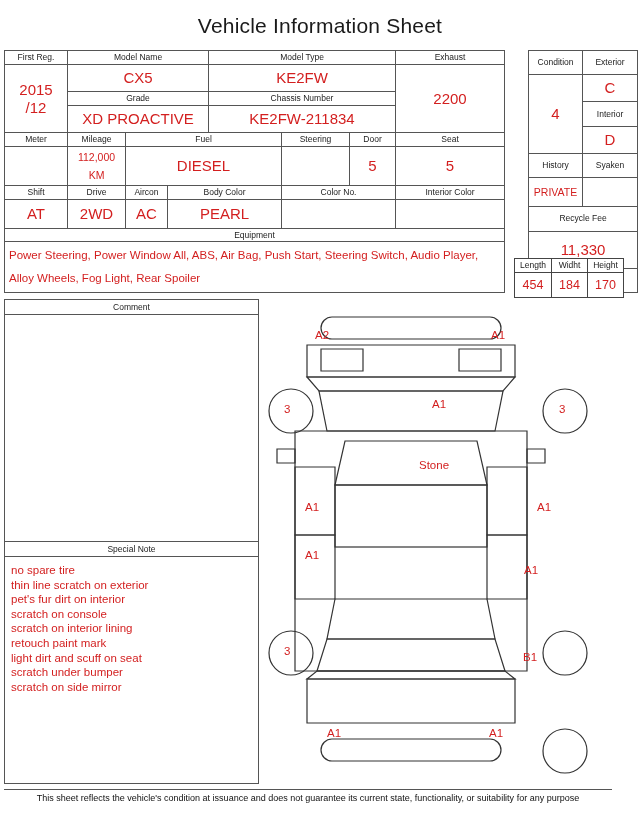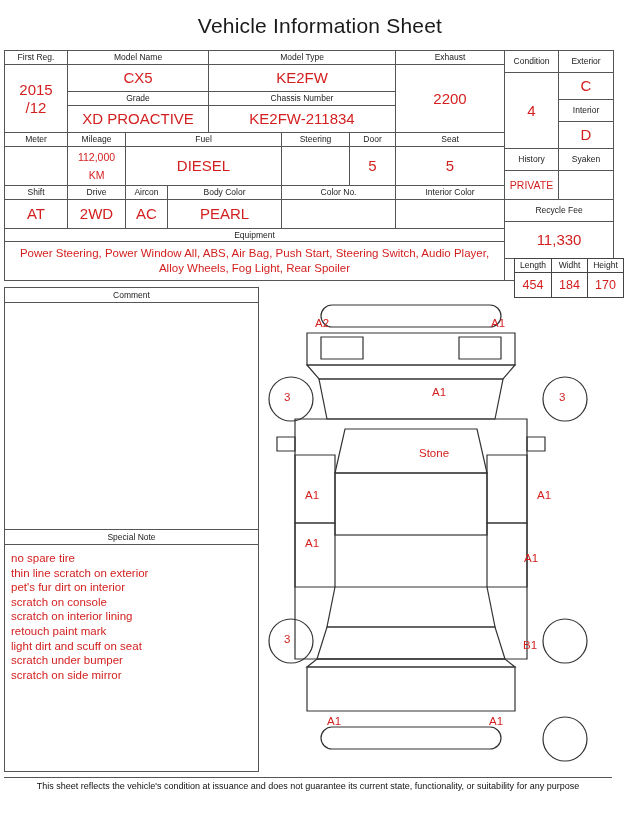--- a/index.html
+++ b/index.html
@@ -53,41 +53,42 @@
   .val.mid {
     font-size: 12.5px;
   }
   .bd {
     border: 1px solid #444;
   }
   
   .topwrap {
     display: flex;
     width: 488px;
+    gap: 24px;
   }
   .t-left {
     width: 100%;
   }
   .t-left td, .t-right td {
     border: 1px solid #555;
   }
   .t-right {
     margin-left: -1px;
   }
   .equip-label {
     font-size: 8.5px;
     text-align: center;
     color: #222;
   }
   .equip-text {
     color: #d31f1f;
     font-size: 11.5px;
-    line-height: 15px;
+    line-height: 23px;
     padding: 2px 4px;
-    text-align: center;
+    text-align: left;
   }
   
   .lower {
     display: flex;
     width: 608px;
     margin-top: 6px;
   }
   .leftcol {
     width: 255px;
     display: flex;

